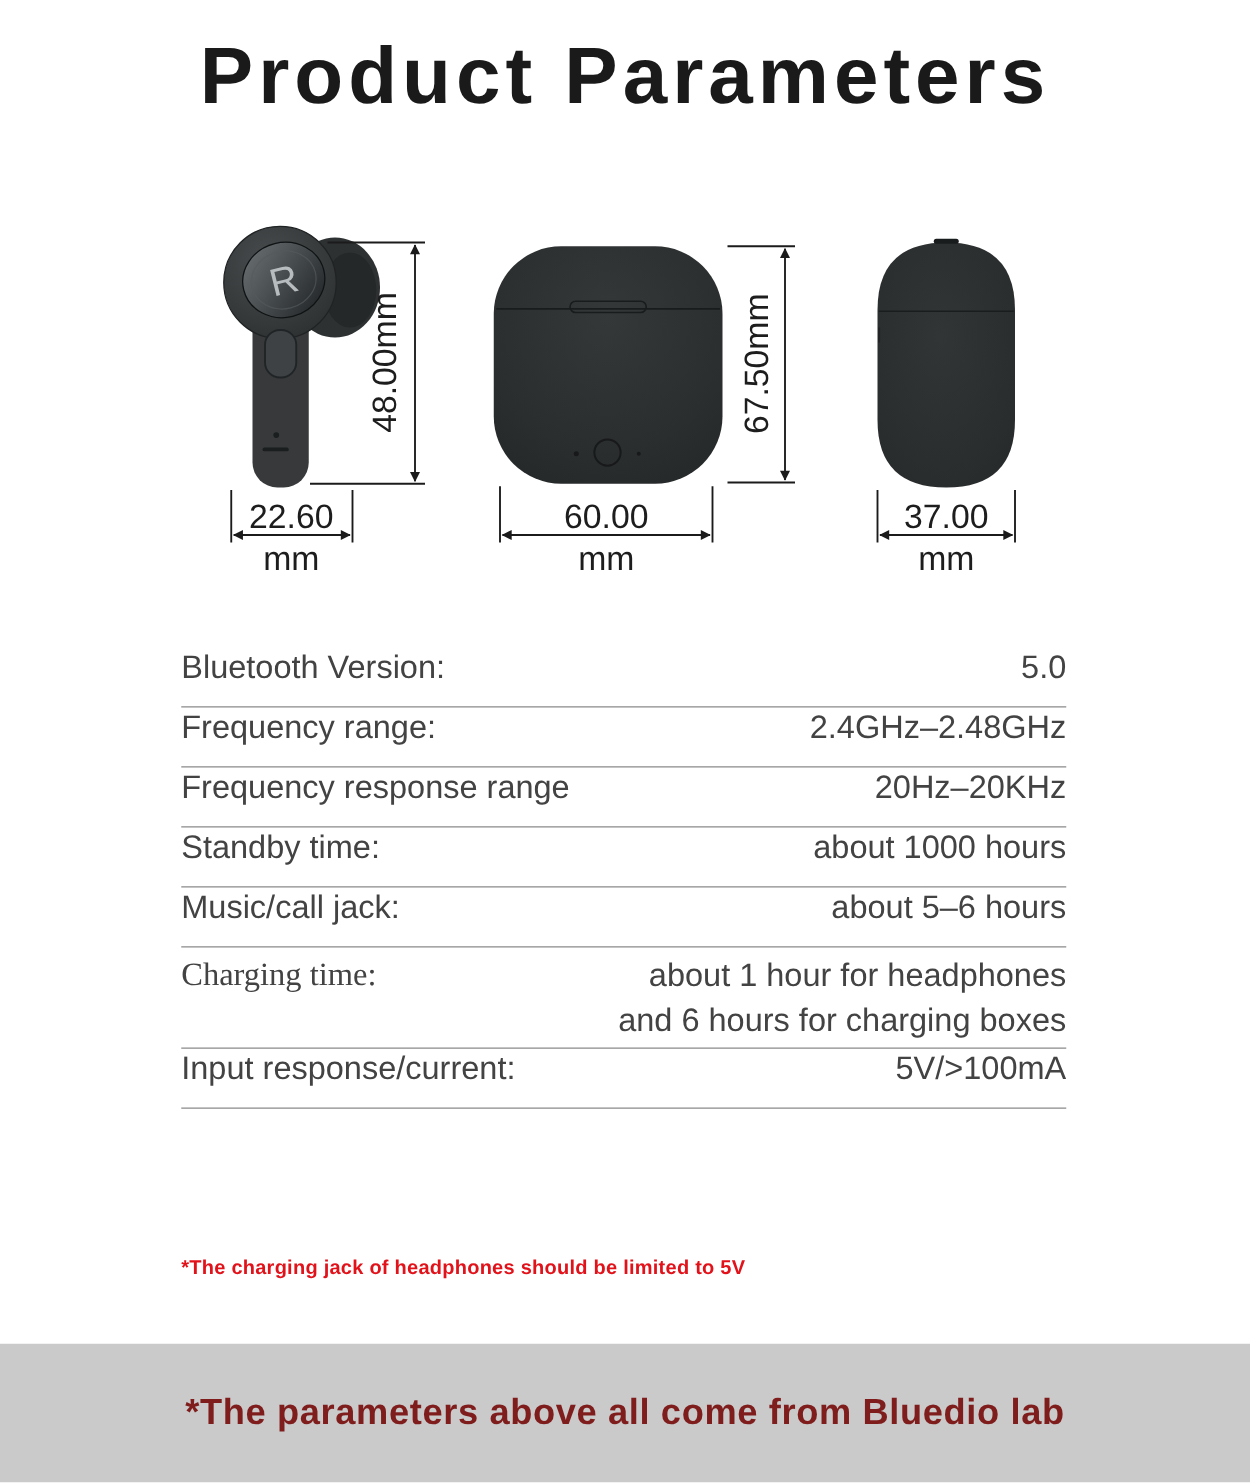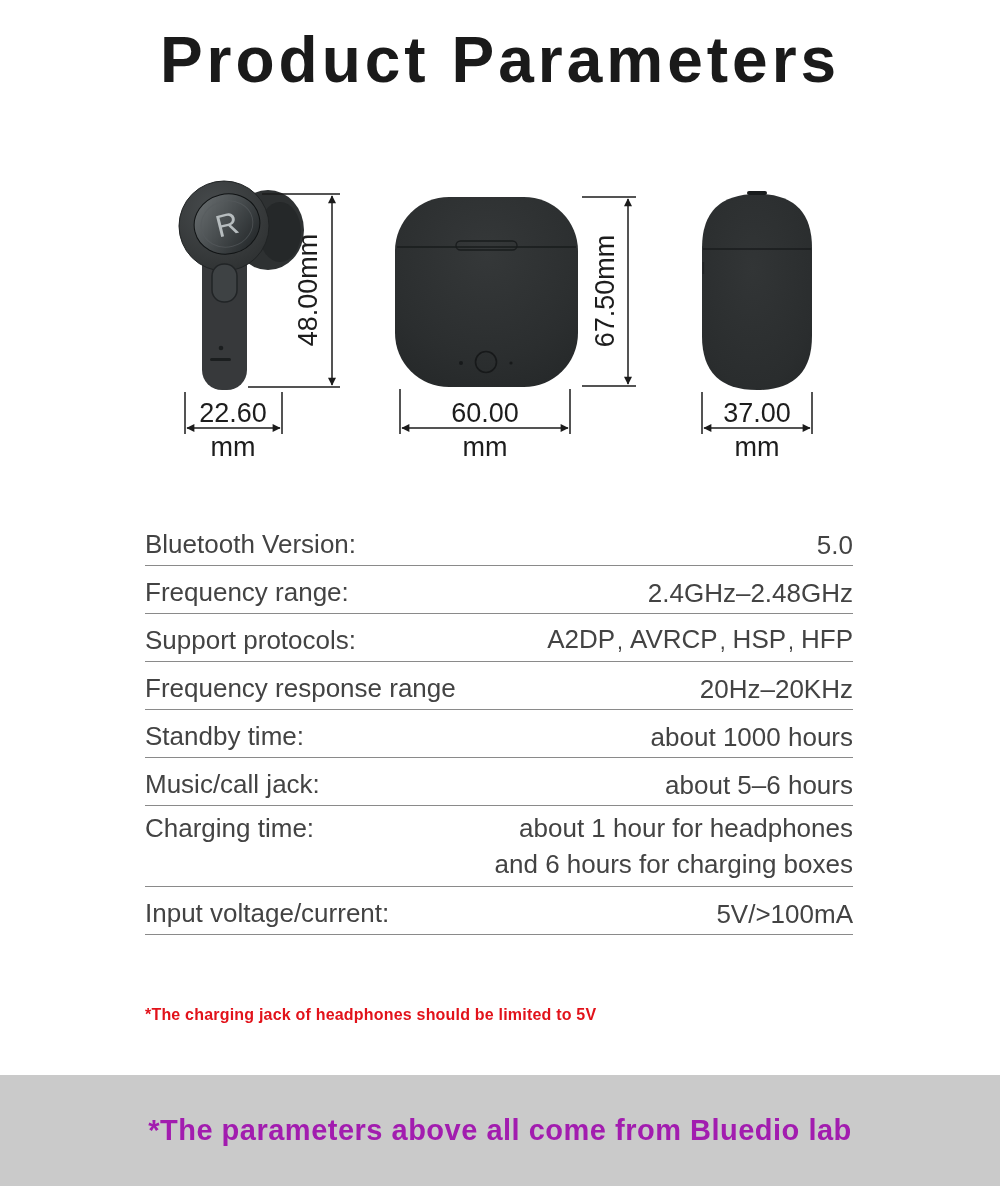--- a/index.html
+++ b/index.html
@@ -13,42 +13,42 @@
     text-align:center;font-size:64px;font-weight:600;letter-spacing:4px;
     color:#1a1a1a;line-height:64px;
   }
   .figures{position:absolute;top:180px;left:0;width:1000px;height:290px;}
   .figures svg{display:block;}
   .dim-num{font-family:"Liberation Sans","DejaVu Sans",sans-serif;font-size:27px;fill:#1d1d1d;}
   .bud-r{font-family:"Liberation Sans","DejaVu Sans",sans-serif;font-size:31px;fill:#b7bdbf;font-weight:400;}
 
   .specs{position:absolute;top:518px;left:145px;width:708px;}
   .spec-row{
-    height:48px;display:flex;justify-content:space-between;align-items:flex-end;
+    height:48px;display:flex;justify-content:space-between;align-items:flex-start;
     border-bottom:1.5px solid #8a8a8a;box-sizing:border-box;
     padding-bottom:5px;
     font-size:26px;color:#434343;
   }
   .spec-row .lbl{white-space:nowrap;}
   .spec-row .val{text-align:right;display:flex;flex-direction:column;align-items:flex-end;line-height:30px;}
   .spec-row.tall{height:81px;align-items:flex-start;padding-top:4px;}
   .spec-row.tall .val{line-height:36px;align-items:flex-end;}
-  .spec-row.tall .lbl{line-height:36px;}
+  .spec-row.tall .lbl{line-height:36px;font-family:Liberation Serif, serif;}
   .val2:empty{display:none;}
   .cjk{font-size:.82em;padding:0 7px 0 2px;position:relative;top:1px;}
 
   .note{
     position:absolute;top:1006px;left:145px;margin:0;
     font-size:16px;font-weight:700;color:#e2121a;letter-spacing:.2px;
   }
   .footer{
     position:absolute;top:1075px;left:0;width:1000px;height:111px;
     background:#cacaca;display:flex;align-items:center;justify-content:center;
   }
-  .footer p{margin:12px;font-size:29px;font-weight:600;color:#a21caf;letter-spacing:.5px;}
+  .footer p{margin:12px;font-size:29px;font-weight:600;color:#7f1d1d;letter-spacing:.5px;}
 </style>
 </head>
 <body>
 
 <h1 class="title">Product Parameters</h1>
 
 <div class="figures">
   <svg width="1000" height="290" viewBox="0 0 1000 290" xmlns="http://www.w3.org/2000/svg">
     <defs>
       <marker id="arr" viewBox="0 0 10 10" refX="9.2" refY="5" markerWidth="10" markerHeight="8" orient="auto-start-reverse" markerUnits="userSpaceOnUse">
@@ -154,26 +154,20 @@
         <span>5.0</span>
       </span>
   </div>
   <div class="spec-row">
     <span class="lbl">Frequency range:</span>
     <span class="val">
         <span>2.4GHz–2.48GHz</span>
       </span>
   </div>
   <div class="spec-row">
-    <span class="lbl">Support protocols:</span>
-    <span class="val">
-        <span>A2DP<span class="cjk">,</span>AVRCP<span class="cjk">,</span>HSP<span class="cjk">,</span>HFP</span>
-      </span>
-  </div>
-  <div class="spec-row">
     <span class="lbl">Frequency response range</span>
     <span class="val">
         <span>20Hz–20KHz</span>
       </span>
   </div>
   <div class="spec-row">
     <span class="lbl">Standby time:</span>
     <span class="val">
         <span>about 1000 hours</span>
       </span>
@@ -185,21 +179,21 @@
       </span>
   </div>
   <div class="spec-row tall">
     <span class="lbl">Charging time:</span>
     <span class="val">
       <span>about 1 hour for headphones</span>
       <span class="val2">and 6 hours for charging boxes</span>
     </span>
   </div>
   <div class="spec-row">
-    <span class="lbl">Input voltage/current:</span>
+    <span class="lbl">Input response/current:</span>
     <span class="val">
         <span>5V/&gt;100mA</span>
       </span>
   </div>
 </div>
 
 <p class="note">*The charging jack of headphones should be limited to 5V</p>
 
 <div class="footer">
   <p>*The parameters above all come from Bluedio lab</p>

